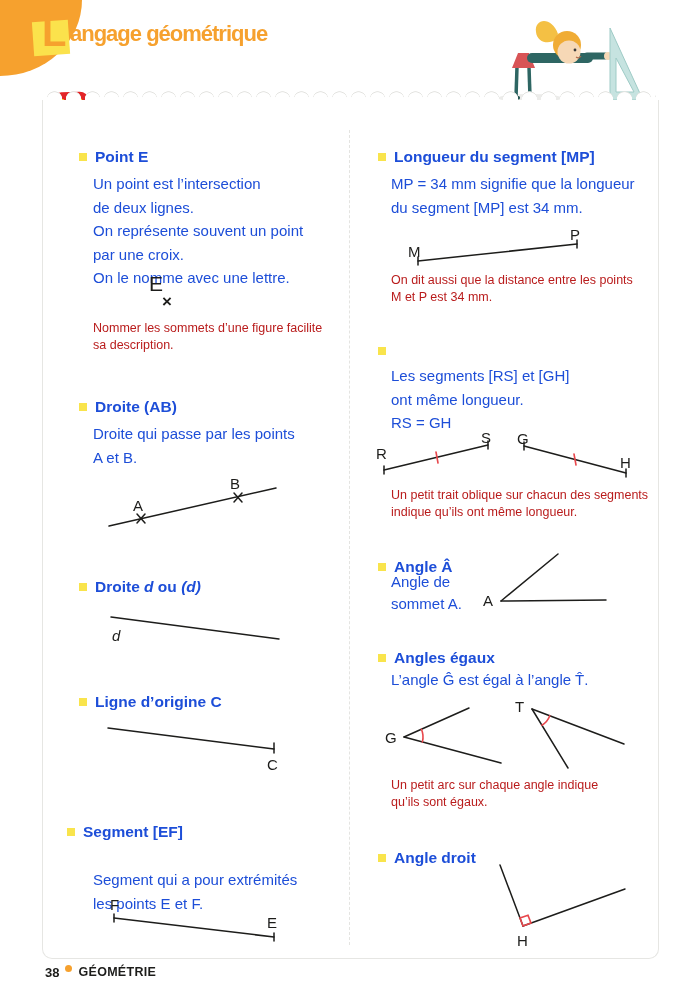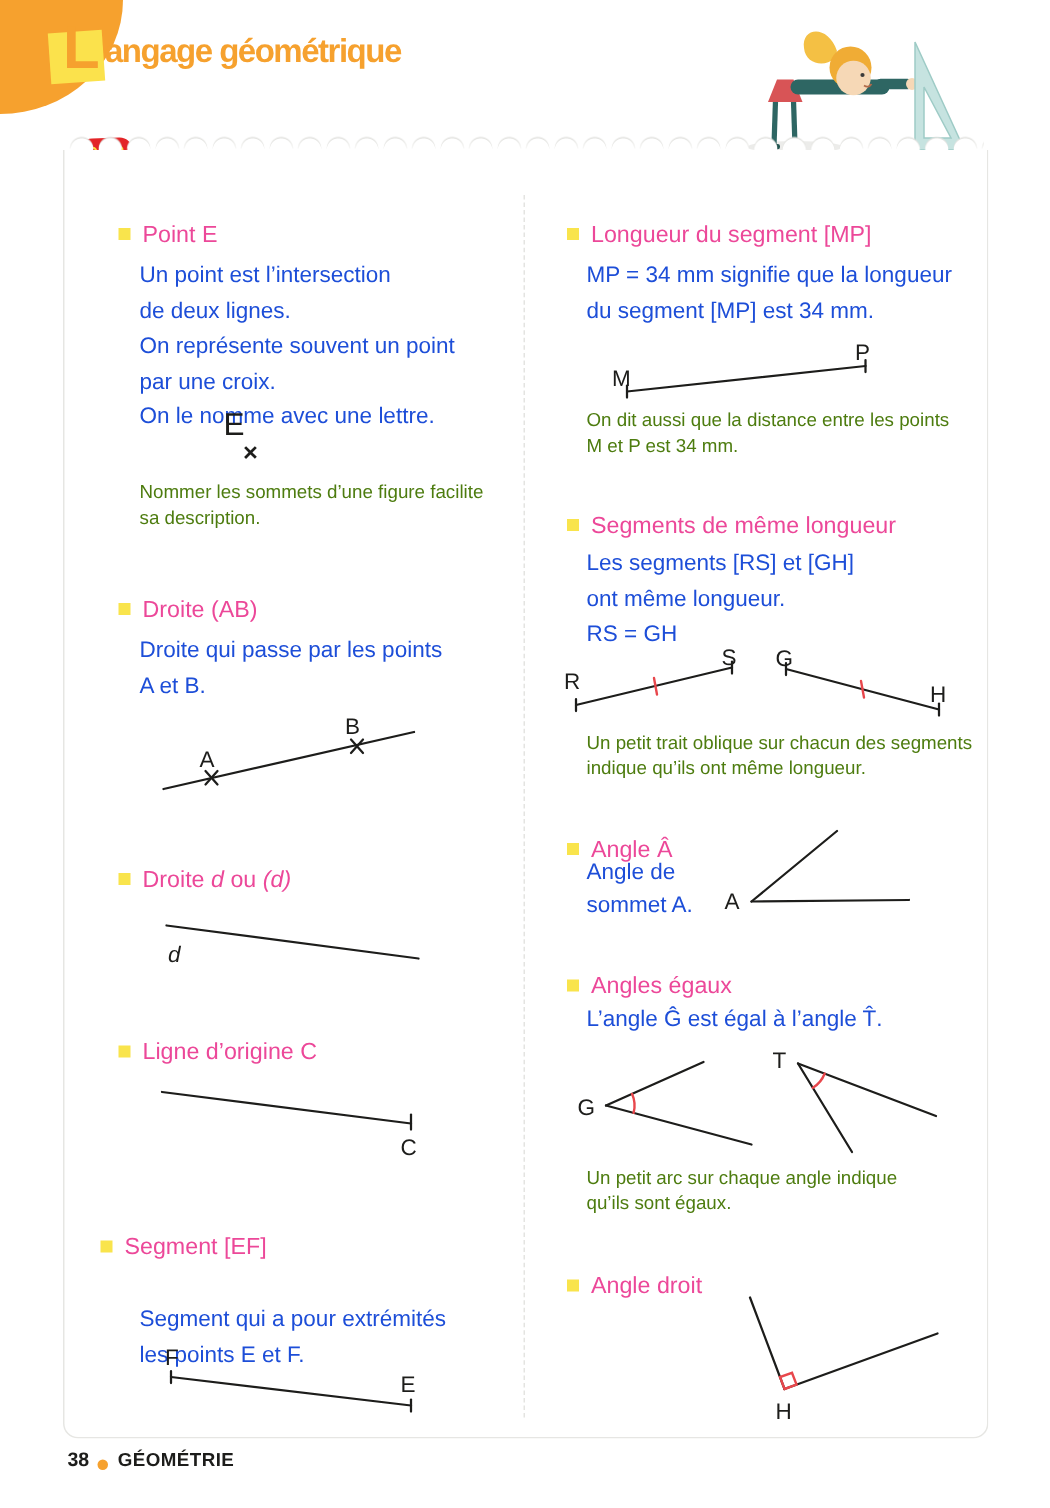--- a/index.html
+++ b/index.html
@@ -28,31 +28,31 @@
 
   
   .badge{left:53px;top:92px;width:36px;height:35px;background:#E32528;border-radius:9px;
          transform:rotate(-2deg);box-shadow:0 0 0 2px #fff;
          display:flex;flex-direction:column;align-items:center;justify-content:center;}
   .badge .t{font-size:9.5px;font-weight:bold;color:#FCE23C;line-height:10px;letter-spacing:.2px;}
   .badge .n{font-size:15px;font-weight:bold;color:#fff;line-height:15px;}
   .subtitle{left:103px;top:107px;font-size:18.5px;font-weight:bold;color:#F6A12E;letter-spacing:-.2px;}
 
   
-  .h{font-size:15.5px;font-weight:normal;color:#ec4899;white-space:nowrap;}
+  .h{font-size:15.5px;font-weight:bold;color:#1d4ed8;white-space:nowrap;}
   .bullet{display:inline-block;width:8px;height:8px;background:#F9E44C;margin-right:8px;transform:translateY(-1px);}
   .b{font-size:15px;color:#1d4ed8;line-height:23.5px;white-space:nowrap;}
-  .n{font-size:12.5px;color:#4d7c0f;line-height:16.5px;white-space:nowrap;}
+  .n{font-size:12.5px;color:#b91c1c;line-height:16.5px;white-space:nowrap;}
   .it{font-style:italic;}
   svg line.k{stroke:#1d1d1b;stroke-width:1.5;stroke-linecap:round;}
   svg .red{stroke:#E8474C;stroke-width:1.6;fill:none;stroke-linecap:round;}
   svg text{font-size:15px;fill:#1d1d1b;font-family:"Liberation Sans",sans-serif;}
 
   
-  .footer{left:45px;top:965px;display:flex;align-items:flex-end;gap:6px;}
+  .footer{left:45px;top:965px;display:flex;align-items:flex-start;gap:6px;}
   .footer .pg{font-size:13px;font-weight:bold;color:#1d1d1b;}
   .footer .dot{width:7px;height:7px;border-radius:50%;background:#F6A12E;}
   .footer .ch{font-size:12.5px;font-weight:bold;color:#1d1d1b;letter-spacing:.3px;}
 </style>
 </head>
 <body>
 
 <div class="abs blob"></div>
 <div class="abs lsq"></div>
 <div class="abs title-cap">L</div>
@@ -166,21 +166,21 @@
     <line class="k" x1="17" y1="39" x2="17" y2="47"></line>
     <line class="k" x1="176" y1="22" x2="176" y2="30"></line>
     <text x="169" y="22">P</text>
   </svg>
   <div class="abs n" style="left:348px;top:172px">
     <div>On dit aussi que la distance entre les points</div>
     <div>M et P est 34 mm.</div>
   </div>
 
   <div class="abs h" style="left:335px;top:242px">
-    <span class="bullet"></span><span>Segments de même longueur</span>
+    <span class="bullet"></span>
   </div>
   <div class="abs b" style="left:348px;top:264px">
     <div>Les segments [RS] et [GH]</div>
     <div>ont même longueur.</div>
     <div>RS = GH</div>
   </div>
   <svg class="abs" style="left:333px;top:321px" width="262" height="62">
     <text x="0" y="38">R</text>
     <line class="k" x1="8" y1="49" x2="112" y2="24"></line>
     <line class="k" x1="8" y1="45" x2="8" y2="53"></line>

